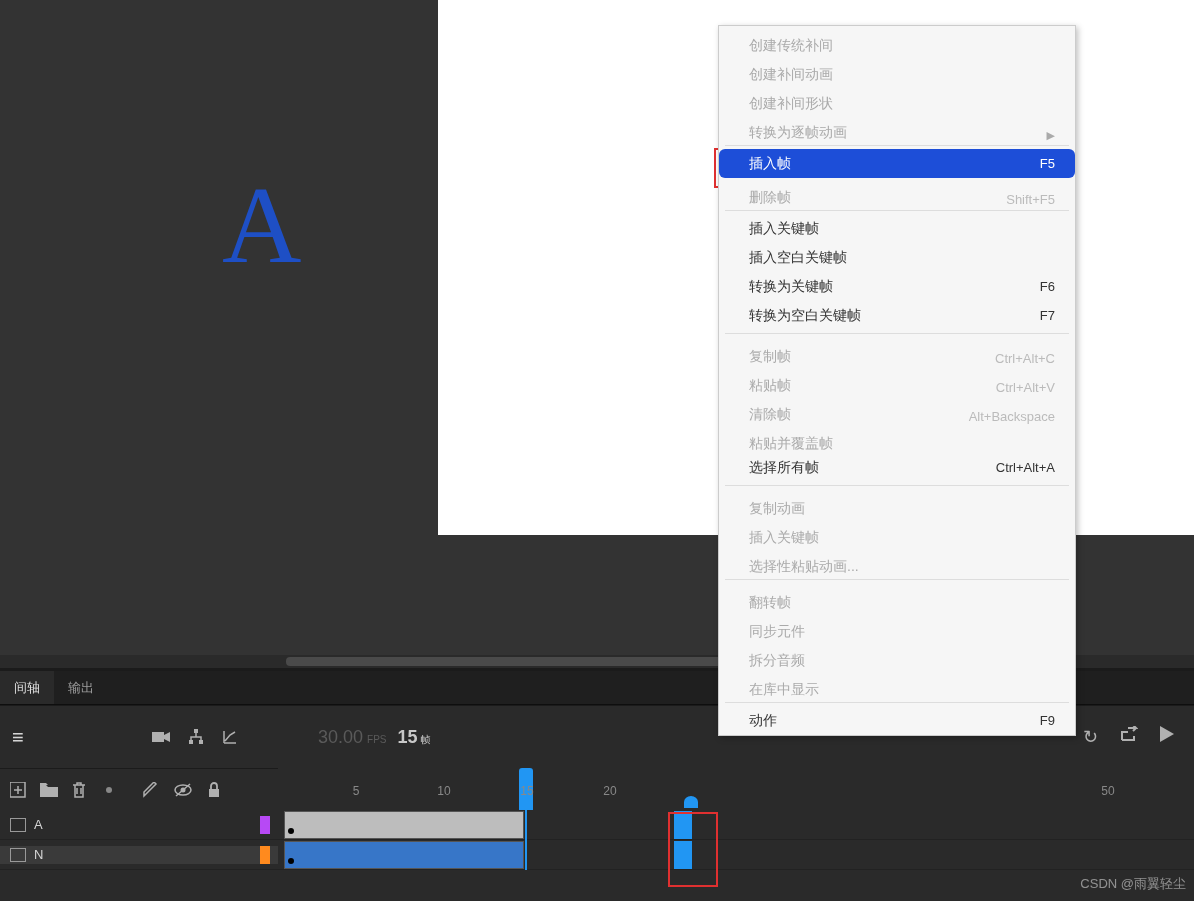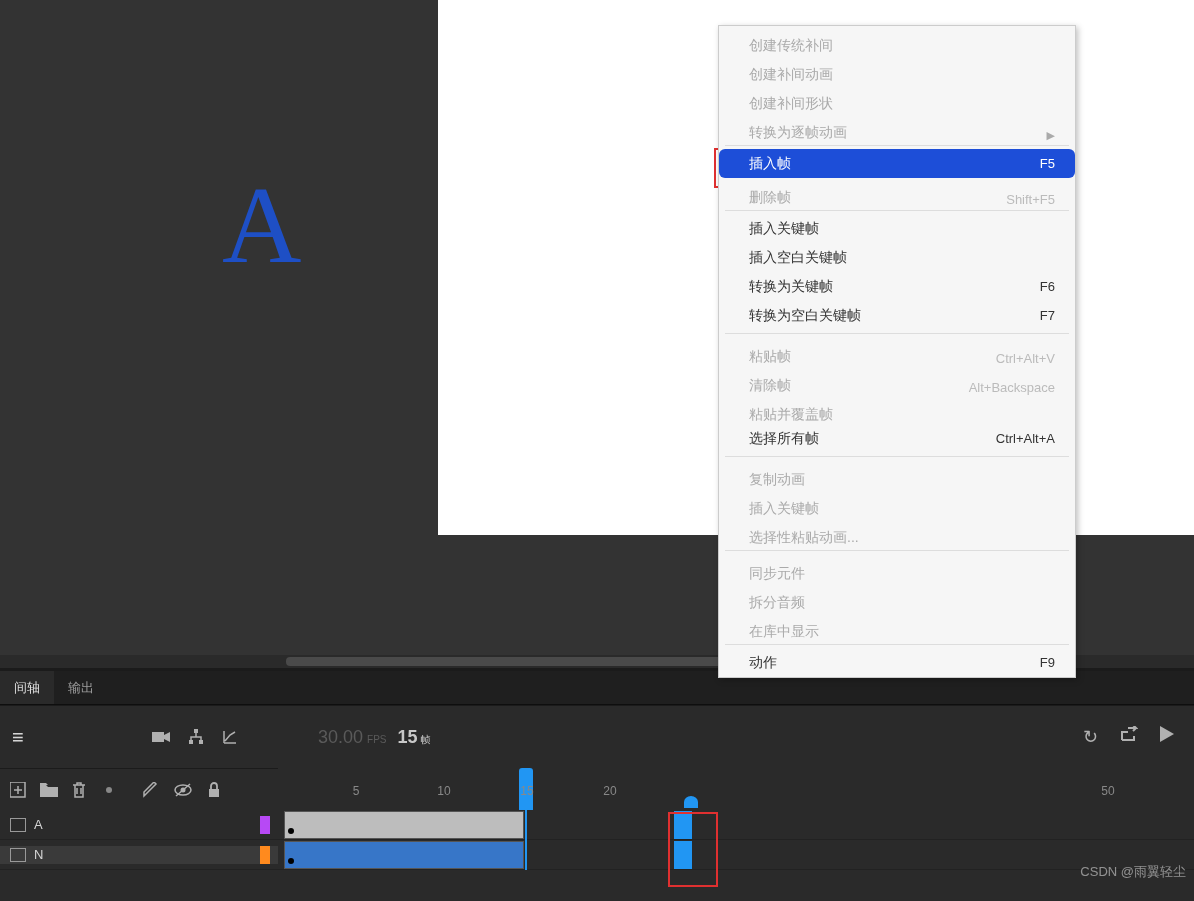--- a/index.html
+++ b/index.html
@@ -57,21 +57,21 @@
 
 .context-menu { position: absolute; left: 718px; top: 25px; width: 358px; background: #f6f6f6; border: 1px solid #ccc; box-shadow: 2px 2px 6px rgba(0,0,0,0.25); }
 .menu-item { height: 29px; display: flex; align-items: center; padding: 0 20px 0 30px; color: #333; font-size: 14px; cursor: pointer; justify-content: space-between; }
 .menu-item.disabled { color: #aaa; cursor: default; align-items: flex-end; }
 .menu-item.selected { background: #1d4ed8; color: #fff; border-radius: 6px; }
 .menu-item .shortcut { color: inherit; font-size: 13px; }
 .menu-item.disabled .shortcut { color: #bbb; }
 .menu-sep { height: 1px; background: #ddd; margin: 3px 6px; }
 .submenu-arrow { font-size: 11px; }
 
-.watermark { position: absolute; bottom: 20px; right: 8px; color: rgba(230,230,230,0.55); font-size: 13px; }
+.watermark { position: absolute; bottom: 8px; right: 8px; color: rgba(230,230,230,0.55); font-size: 13px; }
 
 svg { display: block; }
 </style>
 </head>
 <body>
 
 <div class="stage-area">
   <div class="canvas"></div>
   <div class="glyph">A</div>
 </div>
@@ -251,20 +251,24 @@
     <div class="menu-item">
       <span>转换为关键帧</span>
       <span class="shortcut">F6</span>
     </div>
     <div class="menu-item">
       <span>转换为空白关键帧</span>
       <span class="shortcut">F7</span>
     </div>
     <div class="menu-sep"></div>
     <div class="menu-item disabled">
+      <span>复制帧</span>
+      <span class="shortcut">Ctrl+Alt+C</span>
+    </div>
+    <div class="menu-item disabled">
       <span>粘贴帧</span>
       <span class="shortcut">Ctrl+Alt+V</span>
     </div>
     <div class="menu-item disabled">
       <span>清除帧</span>
       <span class="shortcut">Alt+Backspace</span>
     </div>
     <div class="menu-item disabled">
       <span>粘贴并覆盖帧</span>
     </div>
@@ -277,20 +281,23 @@
       <span>复制动画</span>
     </div>
     <div class="menu-item disabled">
       <span>插入关键帧</span>
     </div>
     <div class="menu-item disabled">
       <span>选择性粘贴动画...</span>
     </div>
     <div class="menu-sep"></div>
     <div class="menu-item disabled">
+      <span>翻转帧</span>
+    </div>
+    <div class="menu-item disabled">
       <span>同步元件</span>
     </div>
     <div class="menu-item disabled">
       <span>拆分音频</span>
     </div>
     <div class="menu-item disabled">
       <span>在库中显示</span>
     </div>
     <div class="menu-sep"></div>
     <div class="menu-item">

